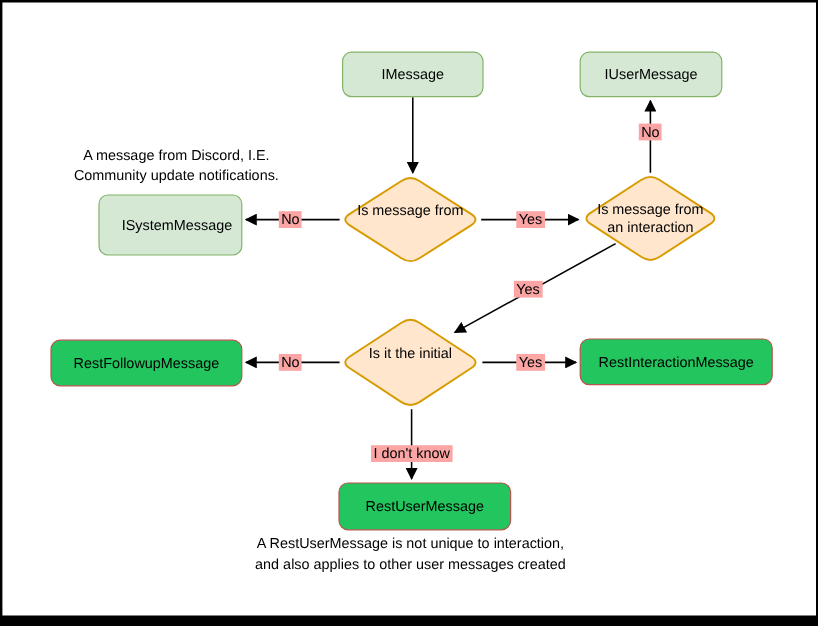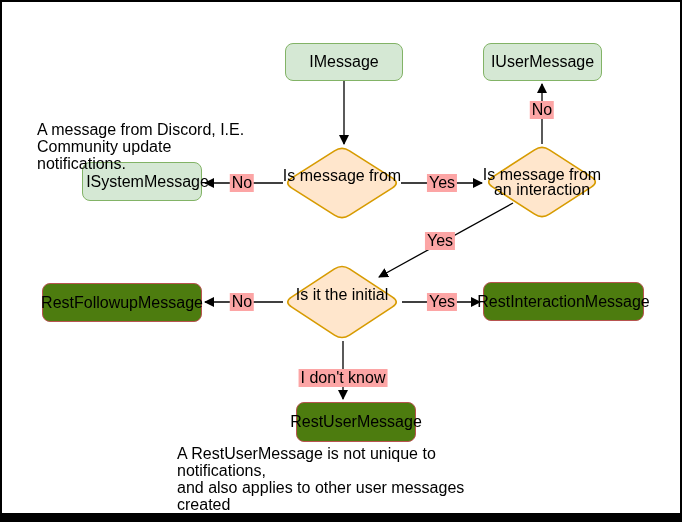--- a/index.html
+++ b/index.html
@@ -5,52 +5,52 @@
   html,body { margin:0; padding:0; background:#ffffff; }
   #canvas {
     position: relative;
     width: 682px;
     height: 522px;
     box-sizing: border-box;
     background: #ffffff;
     border: 2px solid #000000;
     border-bottom-width: 9px;
     font-family: "Liberation Sans", sans-serif;
-    font-size: 16px;
+    font-size: 12px;
     color: #000000;
     overflow: hidden;
   }
   #edges { position:absolute; left:0; top:0; width:682px; height:522px; }
   .node {
     position: absolute;
     box-sizing: border-box;
     border-radius: 8px;
     display: flex;
     align-items: center;
     justify-content: center;
     text-align: center;
     line-height: 14px;
   }
   .node.green { background:#d5e8d4; border:1.5px solid #82b366; }
-  .node.red   { background:#4d7c0f; border:1.5px solid #b85450; }
+  .node.red   { background:#22c55e; border:1.5px solid #b85450; }
   .diamond-path { fill:#ffe6cc; stroke:#d79b00; stroke-width:1.6; }
   .edge { stroke:#000000; stroke-width:1.3; fill:none; }
   .diamond-label {
     position:absolute; width:120px; text-align:center; line-height:15px;
   }
   .diamond-label span { display:block; }
   .edge-label {
     position:absolute;
     background:#fca5a5;
     padding:0 2px;
     transform: translate(-50%,-50%);
     white-space: nowrap;
   }
   .note {
-    position:absolute; text-align:left; line-height:17px;
+    position:absolute; text-align:center; line-height:17px;
   }
   .note span { display:block; }
 </style>
 </head>
 <body>
 
 <div id="canvas">
 
   <svg id="edges" xmlns="http://www.w3.org/2000/svg">
     <defs>
@@ -81,33 +81,33 @@
   </svg>
 
   <div class="node green" style="left:283px; top:41px; width:118px; height:38px;">
     <span>IMessage</span>
   </div>
 
   <div class="node green" style="left:481px; top:41px; width:119px; height:38px;">
     <span>IUserMessage</span>
   </div>
 
-  <div class="node green" style="left:80px; top:160px; width:120px; height:39px;padding-left:11px;">
+  <div class="node green" style="left:80px; top:160px; width:120px; height:51px;padding-left:11px;">
     <span>ISystemMessage</span>
   </div>
 
   <div class="node red" style="left:40px; top:281px; width:160px; height:39px;">
     <span>RestFollowupMessage</span>
   </div>
 
   <div class="node red" style="left:481px; top:280px; width:161px; height:39px;">
     <span>RestInteractionMessage</span>
   </div>
 
-  <div class="node red" style="left:294px; top:400px; width:120px; height:40px;">
+  <div class="node red" style="left:280px; top:400px; width:144px; height:40px;">
     <span>RestUserMessage</span>
   </div>
 
   <div class="diamond-label" style="left:280px; top:166px;">
     <span>Is message from</span>
   </div>
 
   <div class="diamond-label" style="left:480px; top:165px;">
     <span>Is message from</span>
     <span>an interaction</span>
@@ -124,17 +124,17 @@
   <span class="edge-label" style="left:240px; top:300px;">No</span>
   <span class="edge-label" style="left:440px; top:300px;">Yes</span>
   <span class="edge-label" style="left:341px; top:376px;">I don't know</span>
 
   <div class="note" style="left:35px; top:119px; width:220px;">
     <span>A message from Discord, I.E.</span>
     <span>Community update notifications.</span>
   </div>
 
   <div class="note" style="left:175px; top:443px; width:330px;">
-    <span>A RestUserMessage is not unique to notifications,</span>
+    <span>A RestUserMessage is not unique to interaction,</span>
     <span>and also applies to other user messages created</span>
   </div>
 
 </div>
 
 </body></html>

